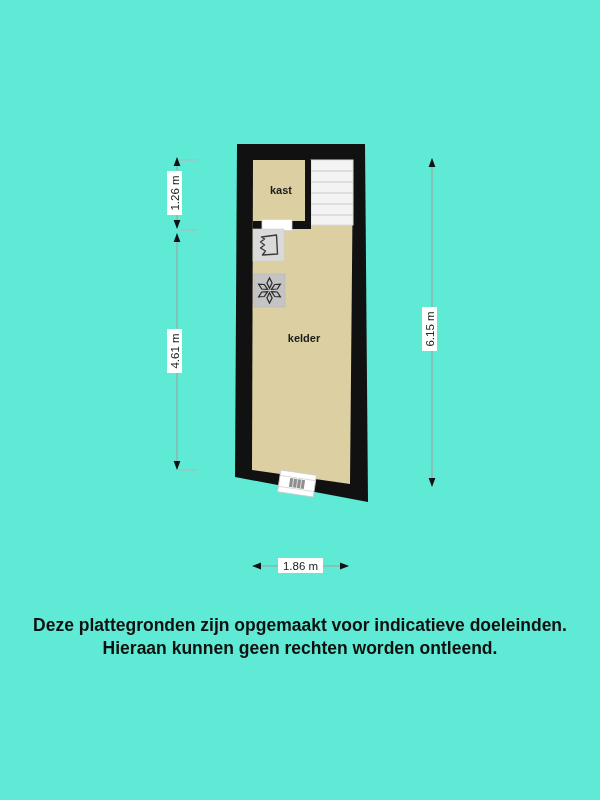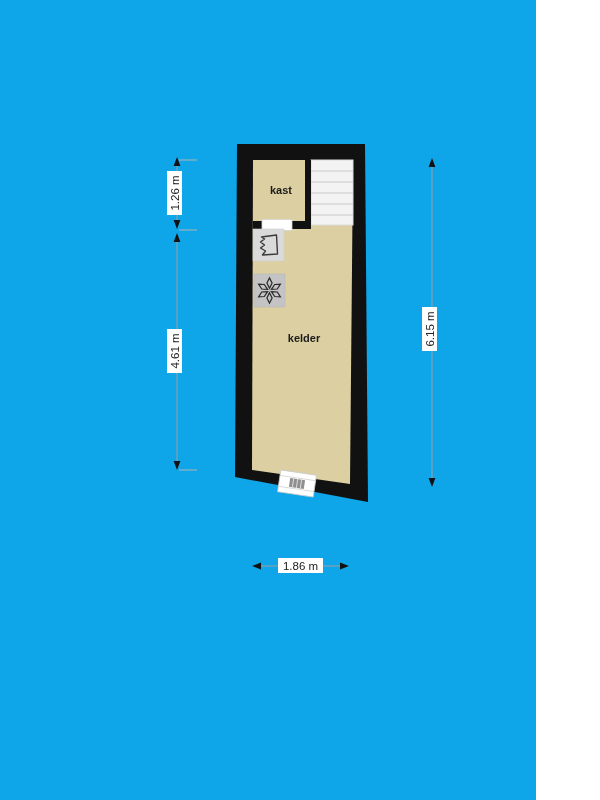--- a/index.html
+++ b/index.html
@@ -1,21 +1,21 @@
 <!DOCTYPE html>
 <html><head>
 <meta charset="utf-8">
 <style>
   html,body{margin:0;padding:0;}
   body{
     width:600px;height:800px;background:#ffffff;
     font-family:"Liberation Sans",sans-serif;
     position:relative;overflow:hidden;
   }
-  .page{position:relative;width:536px;height:800px;background:#0ea5e9;}
+  .page{position:relative;width:600px;height:800px;background:#5eead4;}
   svg{position:absolute;left:0;top:0;}
   .room-label{
     font-family:"Liberation Sans",sans-serif;
     font-size:11px;font-weight:bold;fill:#1c1c1c;
     text-anchor:middle;
   }
   .dim-text{
     font-family:"Liberation Sans",sans-serif;
     font-size:11.5px;fill:#222;text-anchor:middle;
   }
@@ -120,14 +120,18 @@
       <g>
         <line class="dim-line" x1="253" y1="566" x2="348" y2="566"></line>
         <polygon class="dim-arrow" points="252,566 261,562.6 261,569.4"></polygon>
         <polygon class="dim-arrow" points="349,566 340,562.6 340,569.4"></polygon>
         <rect x="278" y="558" width="45" height="15" fill="#ffffff"></rect>
         <text class="dim-text" x="300.5" y="570">1.86 m</text>
       </g>
     </g>
   </svg>
 
+  <div class="disclaimer">
+    <div>Deze plattegronden zijn opgemaakt voor indicatieve doeleinden.</div>
+    <div>Hieraan kunnen geen rechten worden ontleend.</div>
+  </div>
 
 </div>
 
 </body></html>

